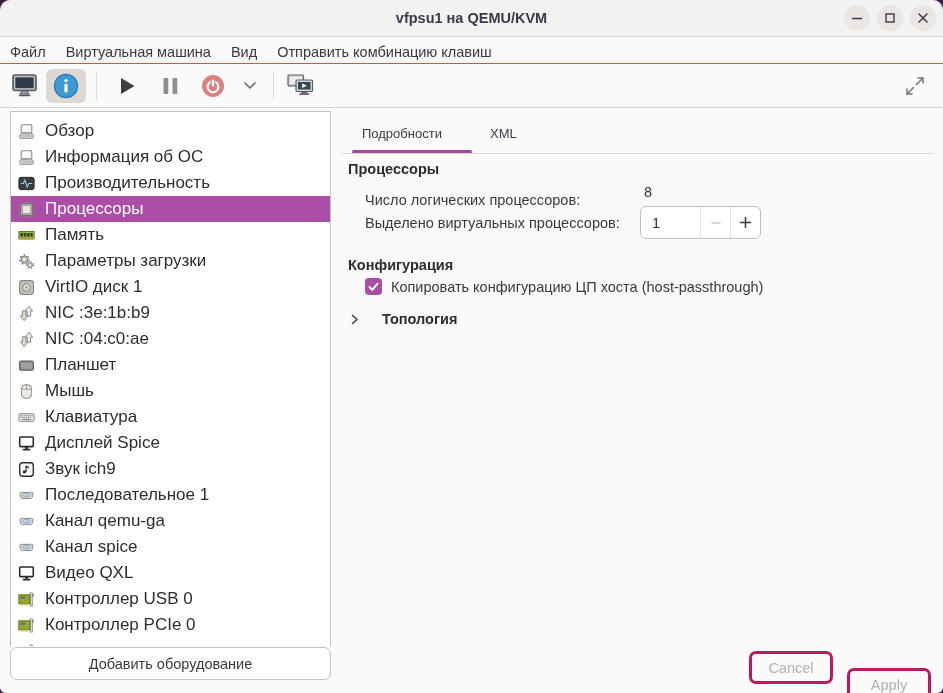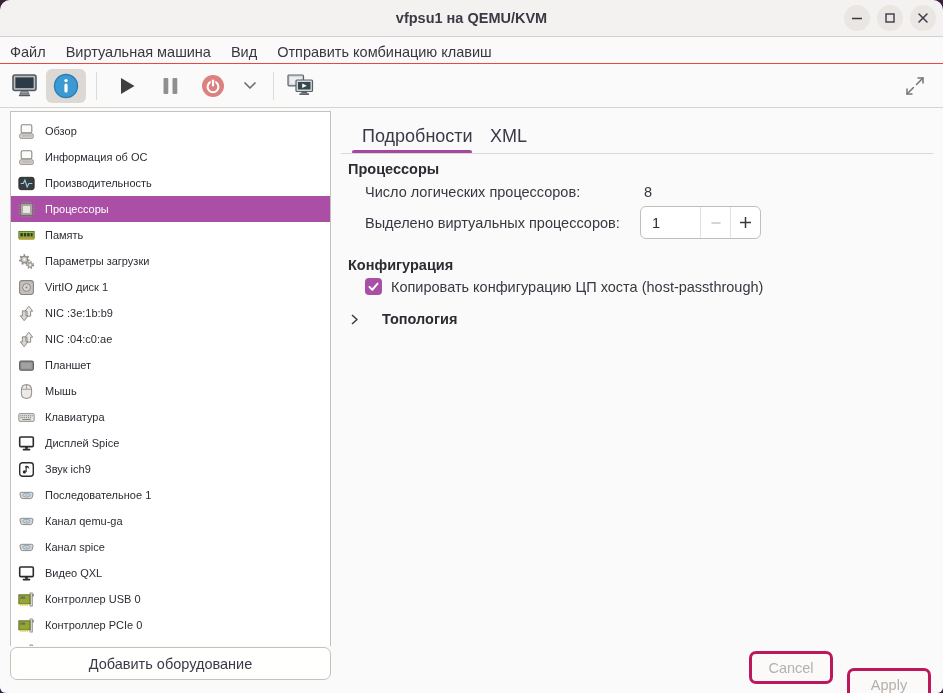--- a/index.html
+++ b/index.html
@@ -49,24 +49,24 @@
   .hw-list{
     position:absolute;left:10px;top:3px;width:319px;height:530px;
     background:#ffffff;border:1px solid #c6c1bc;
     overflow:hidden;padding-top:6px;box-sizing:content-box;
   }
   .hw-item{height:26px;display:flex;align-items:center;padding-left:7px;gap:10px;}
   .hw-item.selected{background:#aa4fa5;}
   .hw-item.selected .hw-label{color:#ffffff;}
   .hw-icon{width:17px;height:17px;flex:0 0 17px;display:flex;align-items:center;justify-content:center;}
   .hw-icon svg{display:block;}
-  .hw-label{font-size:11px;color:#2e2b33;white-space:nowrap;text-align:center;}
+  .hw-label{font-size:17px;color:#2e2b33;white-space:nowrap;text-align:center;}
   
   .content{position:absolute;left:341px;top:0;right:0;bottom:0;}
-  .tab{position:absolute;font-size:18px;color:#3d3846;}
+  .tab{position:absolute;font-size:13px;color:#3d3846;}
   .tab-underline{position:absolute;background:#a347a0;border-radius:2px;}
   .tab-line{position:absolute;height:1px;background:#dbd7d3;}
   .sec-title{position:absolute;font-size:14.5px;font-weight:bold;color:#2e2b33;white-space:nowrap;}
   .fld-label{position:absolute;font-size:14.5px;color:#3b3741;white-space:nowrap;}
   .fld-value{position:absolute;font-size:14.5px;color:#3b3741;}
   .spinner{
     position:absolute;width:119px;height:31px;background:#ffffff;
     border:1px solid #c3beb9;border-radius:6px;display:flex;overflow:hidden;
   }
   .spin-value{width:53px;display:flex;align-items:center;padding-left:11px;font-size:14.5px;color:#2e2b33;}
@@ -464,21 +464,21 @@
       </div>
 
     <div class="content">
       <span class="tab" style="left:21px;top:18px">Подробности</span>
       <span class="tab" style="left:149px;top:18px">XML</span>
       <div class="tab-underline" style="left:11px;top:42px;width:120px;height:4px"></div>
       <div class="tab-line" style="left:0;right:10px;top:45px"></div>
 
       <div class="sec-title" style="left:7px;top:53px">Процессоры</div>
 
-      <div class="fld-label" style="left:24px;top:76px">Число логических процессоров:</div>
+      <div class="fld-label" style="left:24px;top:84px">Число логических процессоров:</div>
       <div class="fld-value" style="left:303px;top:76px">8</div>
 
       <div class="fld-label" style="left:24px;top:107px">Выделено виртуальных процессоров:</div>
       <div class="spinner" style="left:299px;top:98px">
         <div class="spin-value">1</div>
         <div class="spin-btn">
           <svg width="12" height="12" viewBox="0 0 12 12">
               <line x1="1.5" y1="6" x2="10.5" y2="6" stroke="#c9c5c0" stroke-width="1.6"></line>
             </svg>
         </div>

